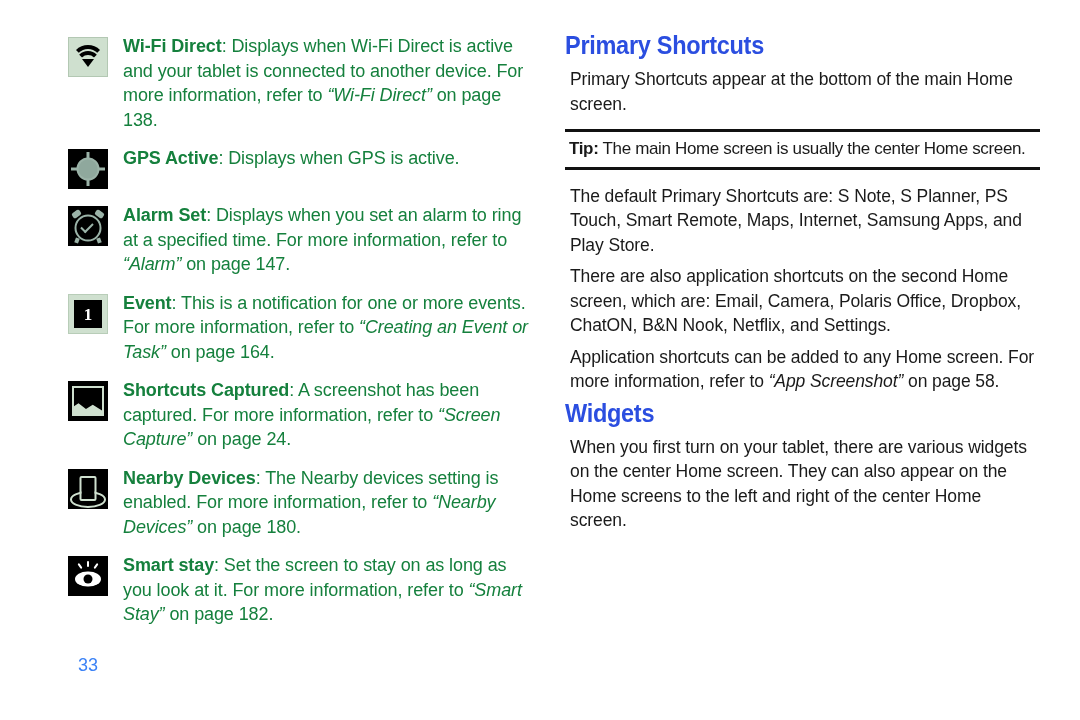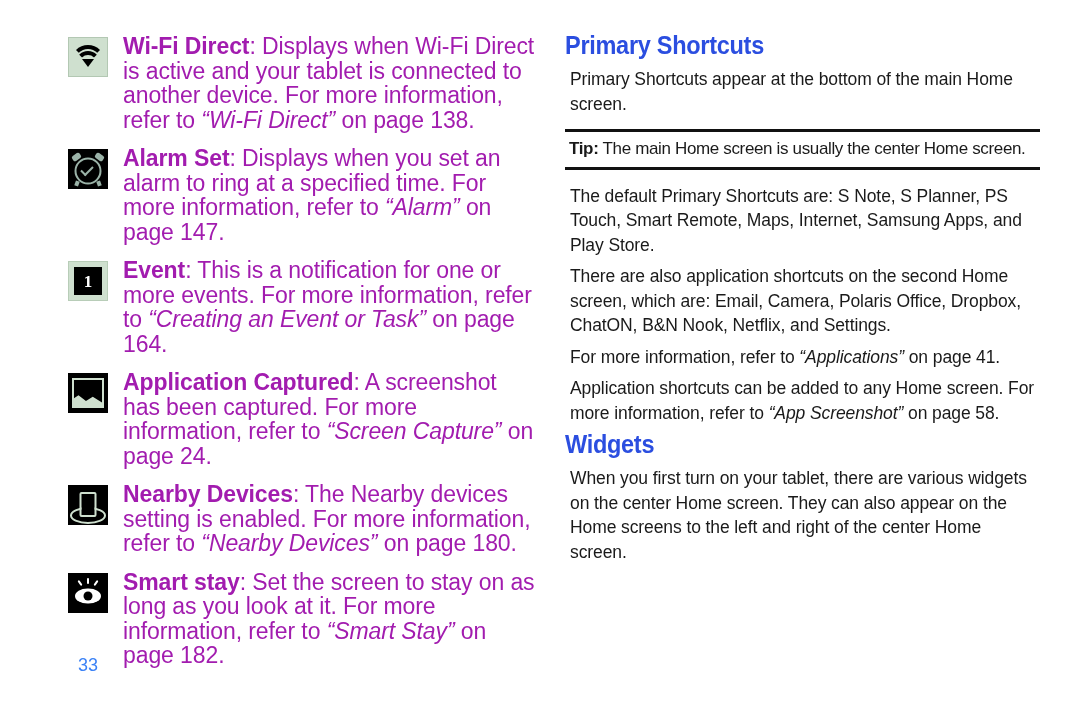--- a/index.html
+++ b/index.html
@@ -48,24 +48,24 @@
     padding-top: 3px;
   }
   .icon-box {
     width: 40px;
     height: 40px;
     position: relative;
     box-sizing: border-box;
   }
   .icon-text {
     flex: 1 1 auto;
-    font-size: 23px;
+    font-size: 18px;
     line-height: 24.5px;
     letter-spacing: -0.1px;
-    color: #a21caf;
+    color: #15803d;
   }
   .icon-text b { font-weight: bold; }
   .icon-text i { font-style: italic; }
 
   
   .head {
     color: #2b4ee0;
     font-weight: bold;
     font-size: 25px;
     line-height: 30px;
@@ -301,20 +301,32 @@
       <div class="icon-cell">
         <div class="icon-box ic-wifi">
           <span class="arc a1"></span>
           <span class="arc a2"></span>
           <span class="dot"></span>
         </div>
       </div>
       <div class="icon-text"><b>Wi-Fi Direct</b><span>: Displays when Wi-Fi Direct is active and your tablet is connected to another device. For more information, refer to </span><i>“Wi-Fi Direct”</i><span> on page 138.</span></div>
     </div>
 
+    <div class="icon-row">
+      <div class="icon-cell">
+        <div class="icon-box ic-gps">
+          <span class="tick t-n"></span>
+          <span class="tick t-s"></span>
+          <span class="tick t-w"></span>
+          <span class="tick t-e"></span>
+          <span class="ring"></span>
+        </div>
+      </div>
+      <div class="icon-text"><b>GPS Active</b><span>: Displays when GPS is active.</span><i></i><span></span></div>
+    </div>
 
     <div class="icon-row">
       <div class="icon-cell">
         <div class="icon-box ic-alarm">
           <span class="bell bl"></span>
           <span class="bell br"></span>
           <span class="foot fl"></span>
           <span class="foot fr"></span>
           <span class="clock"></span>
           <span class="check"></span>
@@ -334,21 +346,21 @@
     </div>
 
     <div class="icon-row">
       <div class="icon-cell">
         <div class="icon-box ic-shot">
           <span class="frame">
               <span class="hill"></span>
             </span>
         </div>
       </div>
-      <div class="icon-text"><b>Application Captured</b><span>: A screenshot has been captured. For more information, refer to </span><i>“Screen Capture”</i><span> on page 24.</span></div>
+      <div class="icon-text"><b>Shortcuts Captured</b><span>: A screenshot has been captured. For more information, refer to </span><i>“Screen Capture”</i><span> on page 24.</span></div>
     </div>
 
     <div class="icon-row">
       <div class="icon-cell">
         <div class="icon-box ic-near">
           <span class="orbit"></span>
           <span class="cut"></span>
           <span class="dev">
               <span class="scr"></span>
             </span>
@@ -379,21 +391,20 @@
     <p class="para">Primary Shortcuts appear at the bottom of the main Home screen.</p>
 
     <div class="tipbox">
       <p class="para"><b>Tip:</b><span> The main Home screen is usually the center Home screen.</span></p>
     </div>
 
     <p class="para">The default Primary Shortcuts are: S Note, S Planner, PS Touch, Smart Remote, Maps, Internet, Samsung Apps, and Play Store.</p>
 
     <p class="para">There are also application shortcuts on the second Home screen, which are: Email, Camera, Polaris Office, Dropbox, ChatON, B&amp;N Nook, Netflix, and Settings.</p>
 
-    <p class="para"><span>For more information, refer to </span><i>“Applications”</i><span> on page 41.</span></p>
 
     <p class="para tight"><span>Application shortcuts can be added to any Home screen. For more information, refer to </span><i>“App Screenshot”</i><span> on page 58.</span></p>
 
     <h2 class="head">Widgets</h2>
 
     <p class="para">When you first turn on your tablet, there are various widgets on the center Home screen. They can also appear on the Home screens to the left and right of the center Home screen.</p>
 
 
   </div>
 

